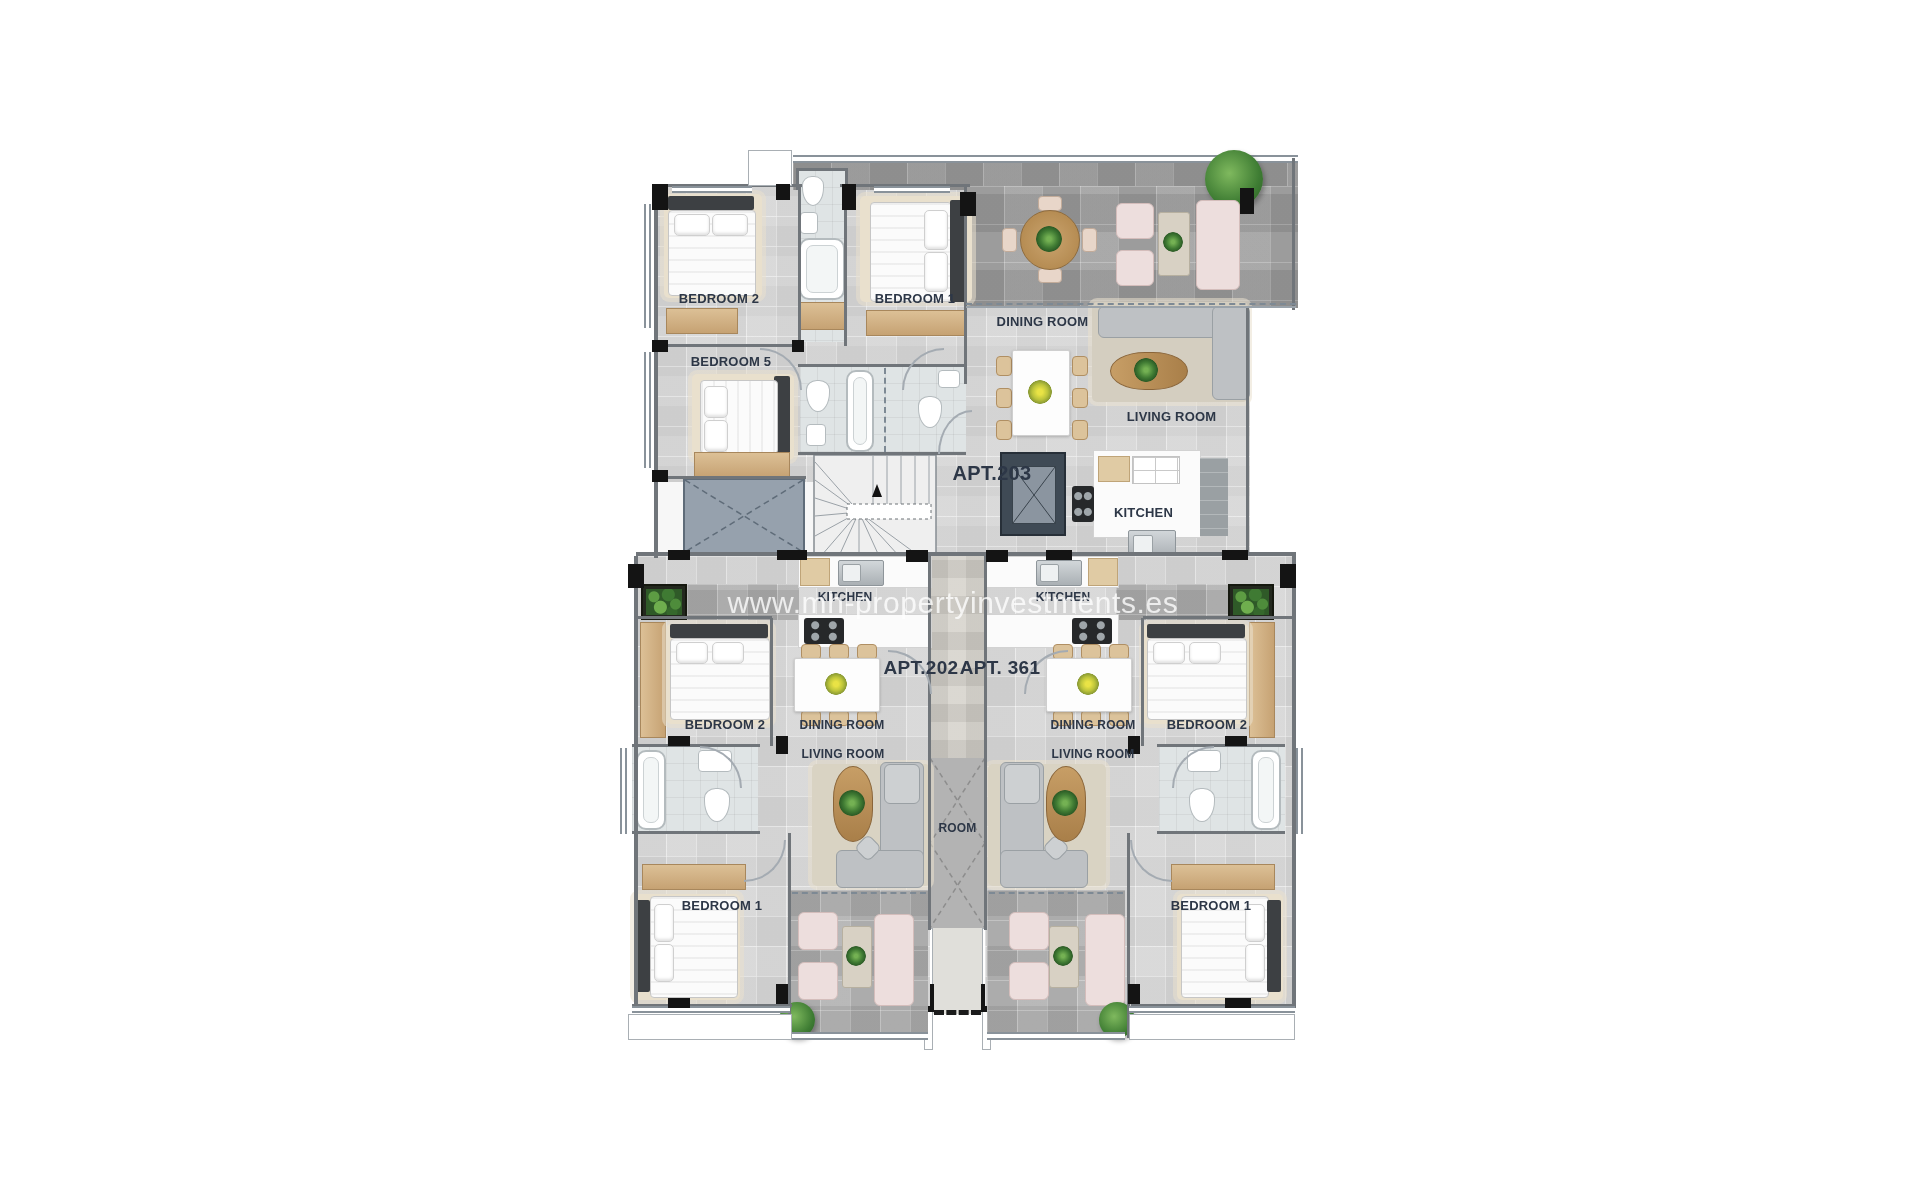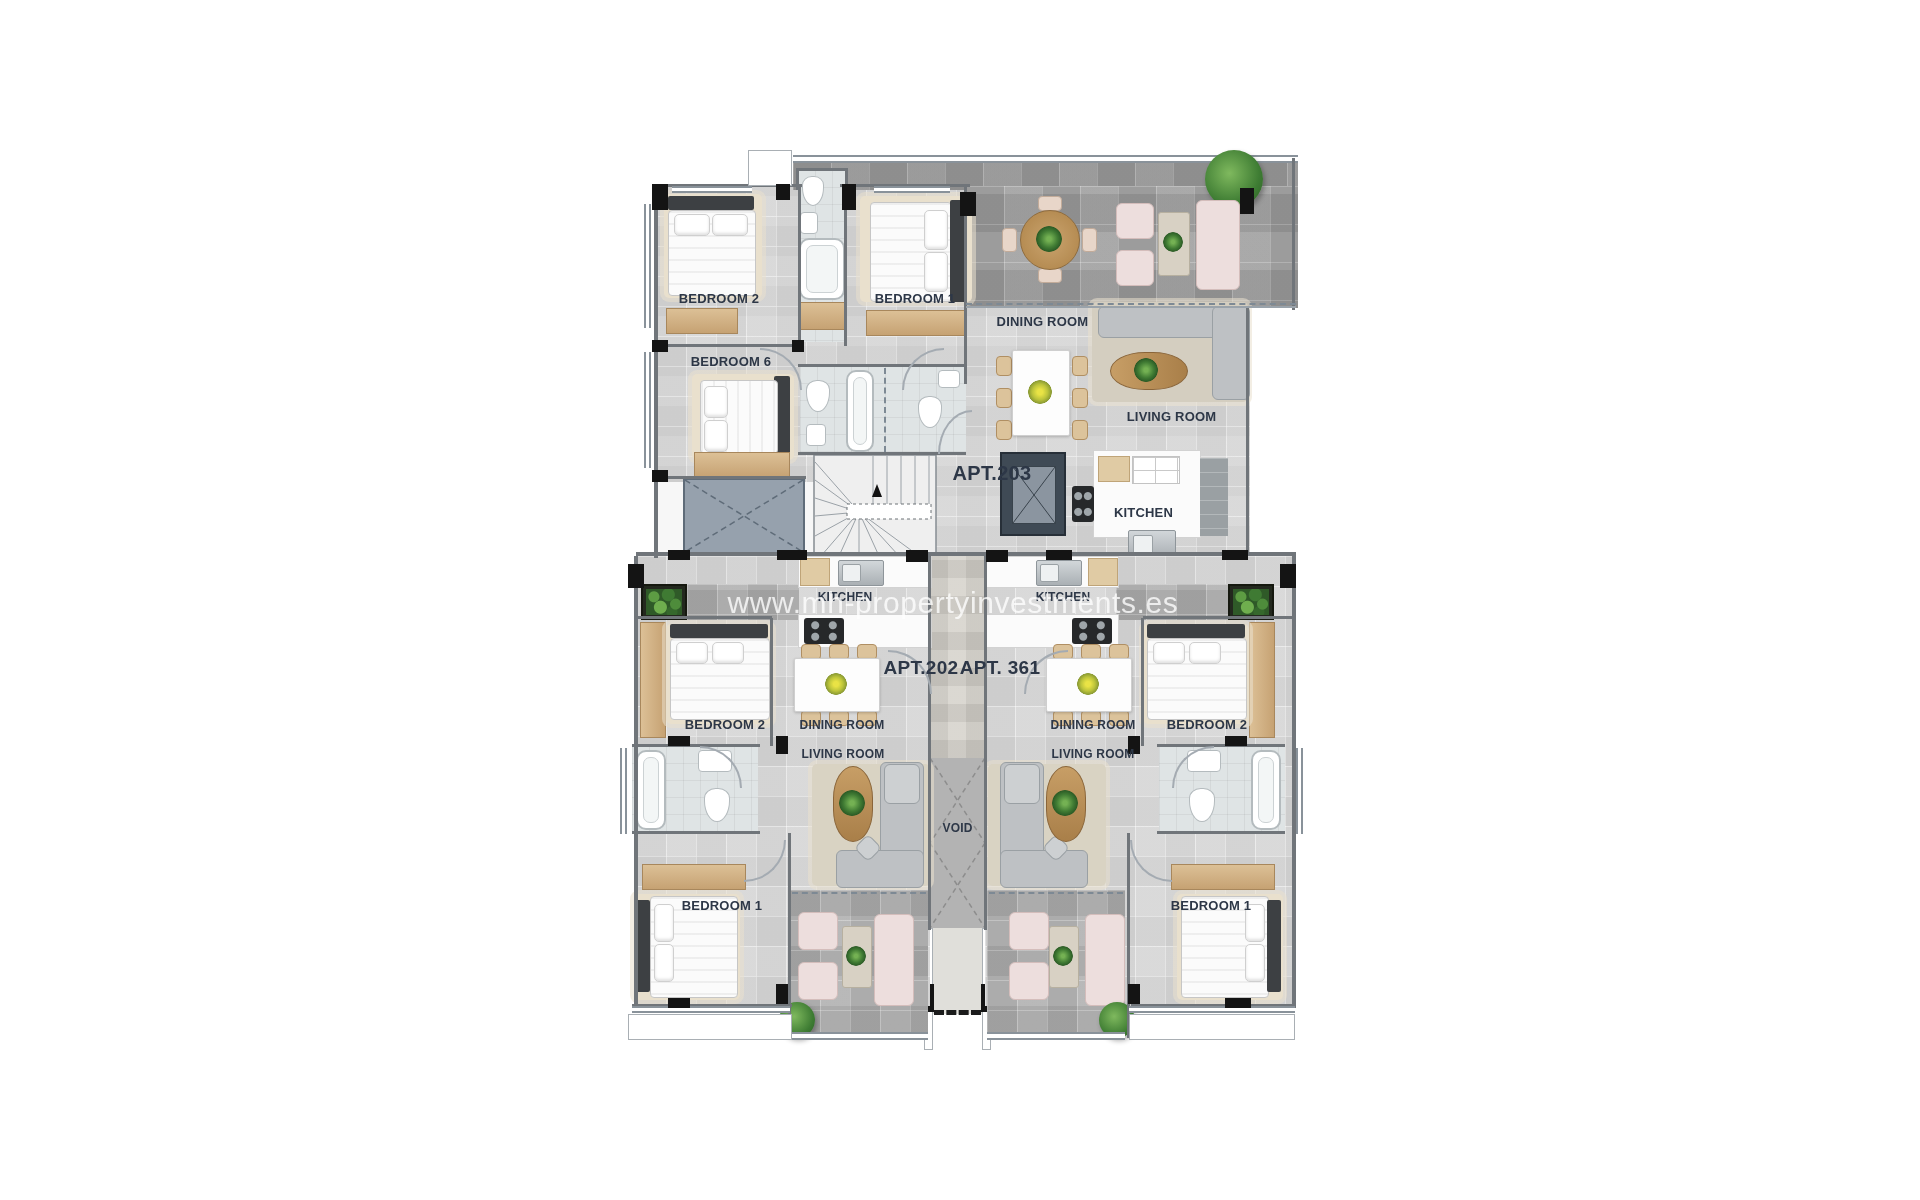--- a/index.html
+++ b/index.html
@@ -442,34 +442,34 @@
   <div class="abs arc" style="left:1024px;top:650px;width:44px;height:44px;border-width:2px 0 0 2px;border-radius:100% 0 0 0"></div>
   <div class="abs arc" style="left:700px;top:746px;width:42px;height:42px;border-width:2px 2px 0 0;border-radius:0 100% 0 0"></div>
   <div class="abs arc" style="left:1172px;top:746px;width:42px;height:42px;border-width:2px 0 0 2px;border-radius:100% 0 0 0"></div>
   <div class="abs arc" style="left:744px;top:840px;width:42px;height:42px;border-width:0 2px 2px 0;border-radius:0 0 100% 0"></div>
   <div class="abs arc" style="left:1130px;top:840px;width:42px;height:42px;border-width:0 0 2px 2px;border-radius:0 0 0 100%"></div>
   <div class="abs arc" style="left:760px;top:348px;width:42px;height:42px;border-width:2px 2px 0 0;border-radius:0 100% 0 0"></div>
   <div class="abs arc" style="left:902px;top:348px;width:42px;height:42px;border-width:2px 0 0 2px;border-radius:100% 0 0 0"></div>
 
   <span class="lbl" style="left:664px;top:292px;width:110px">BEDROOM 2</span>
   <span class="lbl" style="left:860px;top:292px;width:110px">BEDROOM 1</span>
-  <span class="lbl" style="left:676px;top:355px;width:110px">BEDROOM 6</span>
+  <span class="lbl" style="left:676px;top:355px;width:110px">BEDROOM 5</span>
   <span class="lbl" style="left:990px;top:315px;width:105px">DINING ROOM</span>
   <span class="lbl" style="left:1119px;top:410px;width:105px">LIVING ROOM</span>
   <span class="lbl" style="left:1091px;top:506px;width:105px">KITCHEN</span>
   <span class="lblA" style="left:932px;top:462px;width:120px">APT.203</span>
 
   <span class="lbl lblS" style="left:795px;top:591px;width:100px">KITCHEN</span>
   <span class="lbl lblS" style="left:1013px;top:591px;width:100px">KITCHEN</span>
   <span class="lblA lblA2" style="left:866px;top:657px;width:110px">APT.202</span>
   <span class="lblA lblA2" style="left:945px;top:657px;width:110px">APT. 361</span>
   <span class="lbl lblS" style="left:792px;top:719px;width:100px">DINING ROOM</span>
   <span class="lbl lblS" style="left:1043px;top:719px;width:100px">DINING ROOM</span>
   <span class="lbl lblS" style="left:793px;top:748px;width:100px">LIVING ROOM</span>
   <span class="lbl lblS" style="left:1043px;top:748px;width:100px">LIVING ROOM</span>
   <span class="lbl" style="left:675px;top:718px;width:100px">BEDROOM 2</span>
   <span class="lbl" style="left:1157px;top:718px;width:100px">BEDROOM 2</span>
   <span class="lbl" style="left:672px;top:899px;width:100px">BEDROOM 1</span>
   <span class="lbl" style="left:1161px;top:899px;width:100px">BEDROOM 1</span>
-  <span class="lbl lblV" style="left:930px;top:822px;width:55px">VOID</span>
+  <span class="lbl lblV" style="left:930px;top:822px;width:55px">ROOM</span>
 
   <div id="wm">www.mh-propertyinvestments.es</div>
 </div>
 
 </body></html>

